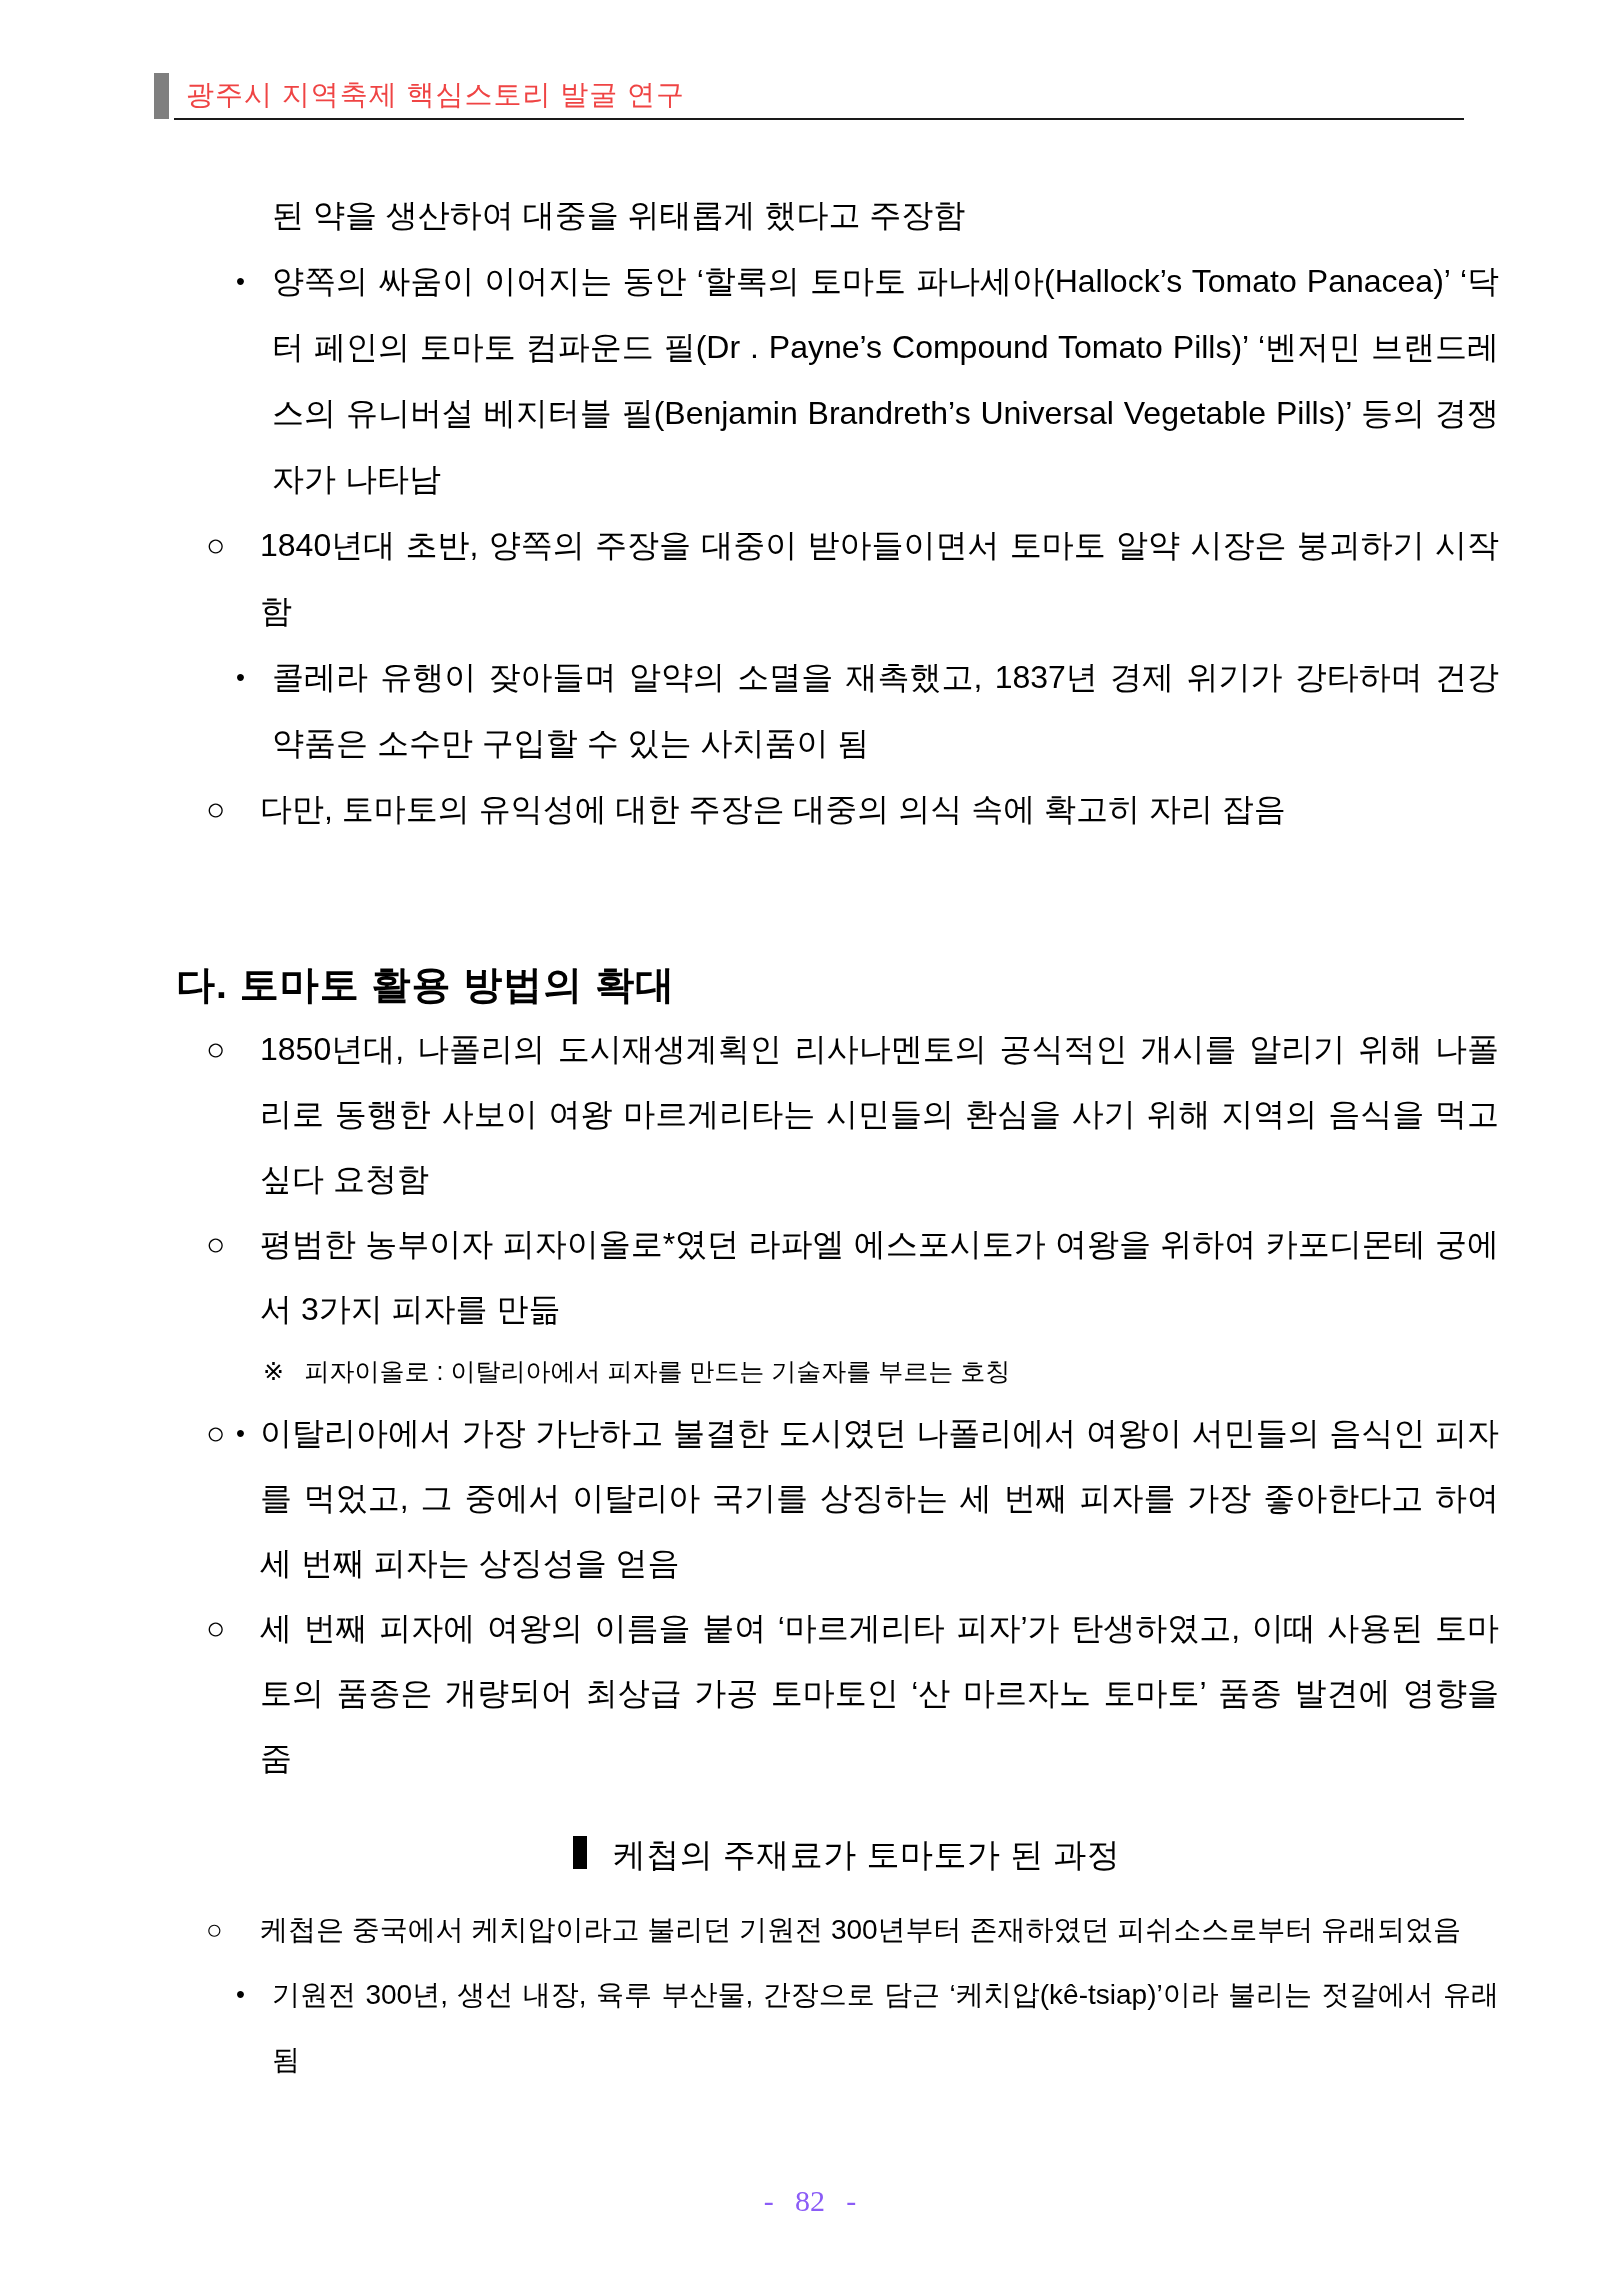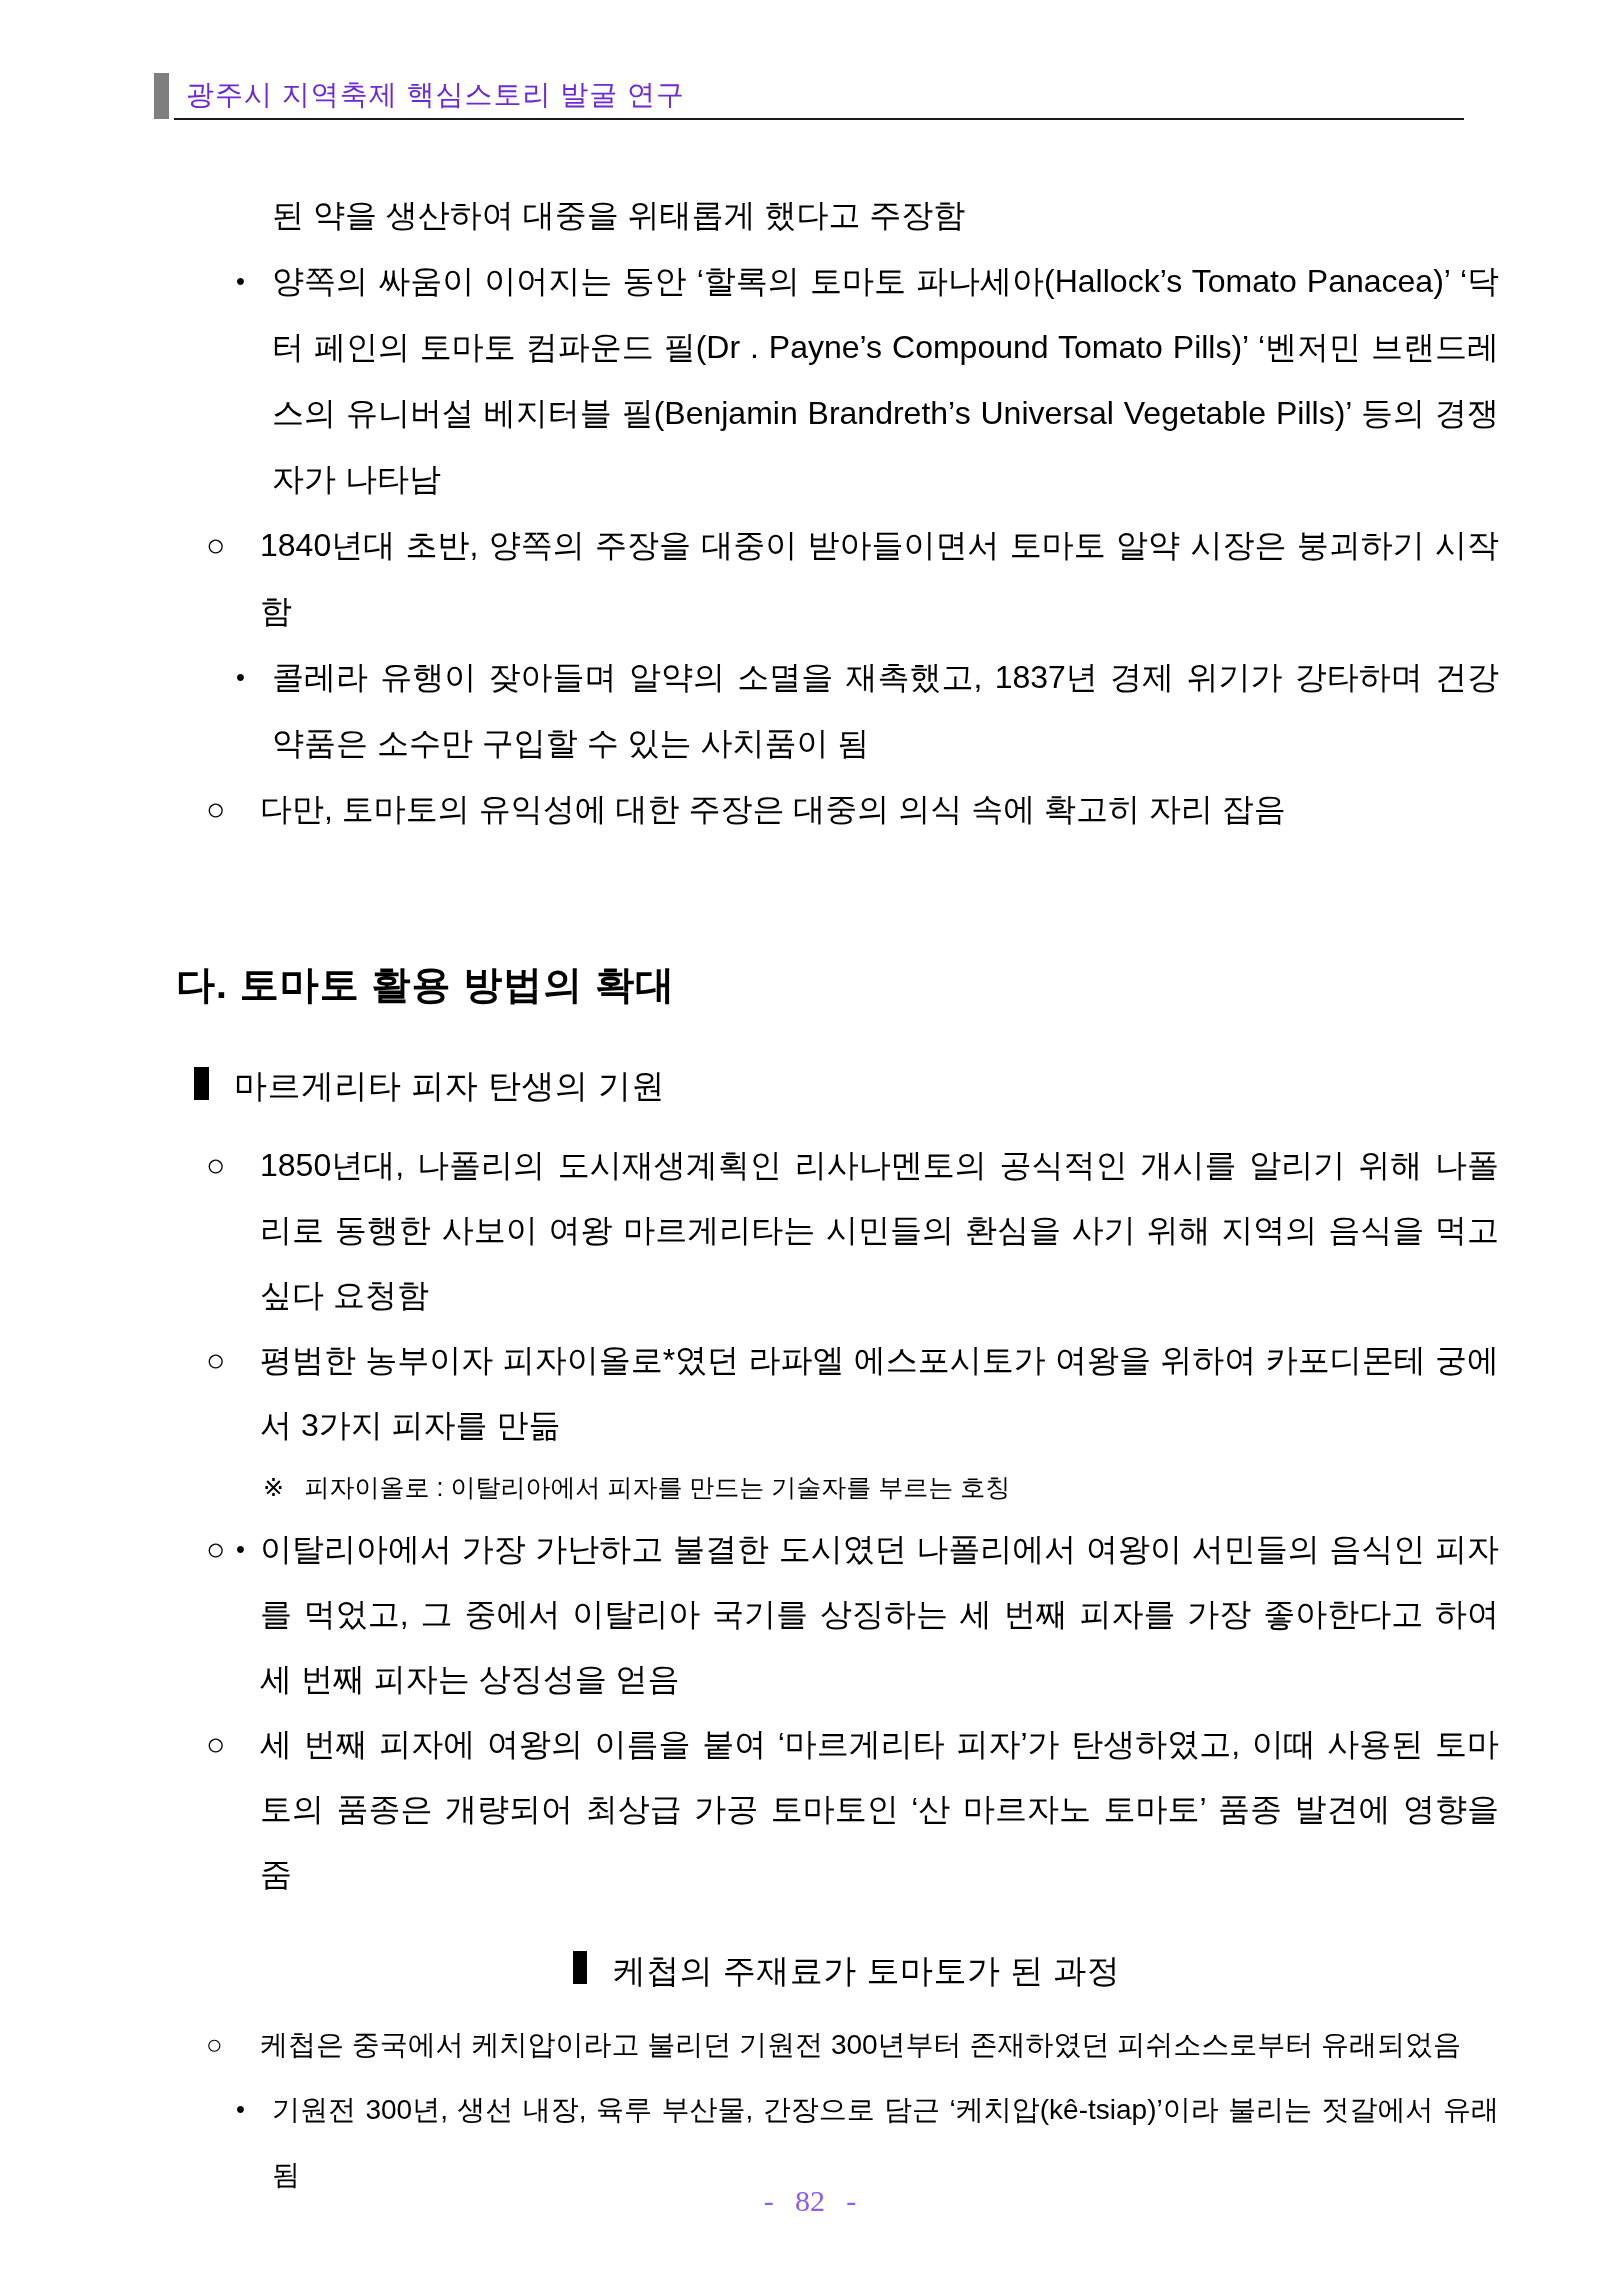--- a/index.html
+++ b/index.html
@@ -13,21 +13,21 @@
     overflow:hidden;
   }
 
   
   .hdr-bar {
     position:absolute; left:154px; top:73px;
     width:14.7px; height:46px; background:#7f7f7f;
   }
   .hdr-title {
     position:absolute; left:186px; top:76px;
-    font-size:28px; letter-spacing:1px; color:#6d28d9;
+    font-size:28px; letter-spacing:1px; color:#ef4444;
     white-space:nowrap;
   }
   .hdr-rule {
     position:absolute; left:174px; top:118px;
     width:1290px; height:2px; background:#1a1a1a;
   }
 
   
   .body { position:absolute; left:0; top:182px; width:1620px; }
 
@@ -124,24 +124,20 @@
       <p class="p circle">
         <span class="bullet">○</span>
         <span>다만, 토마토의 유익성에 대한 주장은 대중의 의식 속에 확고히 자리 잡음</span>
       </p>
     </div>
 
     <h2 class="h1">
       <span>다. 토마토 활용 방법의 확대</span>
     </h2>
 
-    <h3 class="h2">
-      <span class="h2bar"></span>
-      <span>마르게리타 피자 탄생의 기원</span>
-    </h3>
 
     <p class="p circle">
       <span class="bullet">○</span>
       <span>1850년대, 나폴리의 도시재생계획인 리사나멘토의 공식적인 개시를 알리기 위해 나폴리로 동행한 사보이 여왕 마르게리타는 시민들의 환심을 사기 위해 지역의 음식을 먹고 싶다 요청함</span>
     </p>
 
     <p class="p circle">
       <span class="bullet">○</span>
       <span>평범한 농부이자 피자이올로*였던 라파엘 에스포시토가 여왕을 위하여 카포디몬테 궁에서 3가지 피자를 만듦</span>
     </p>

